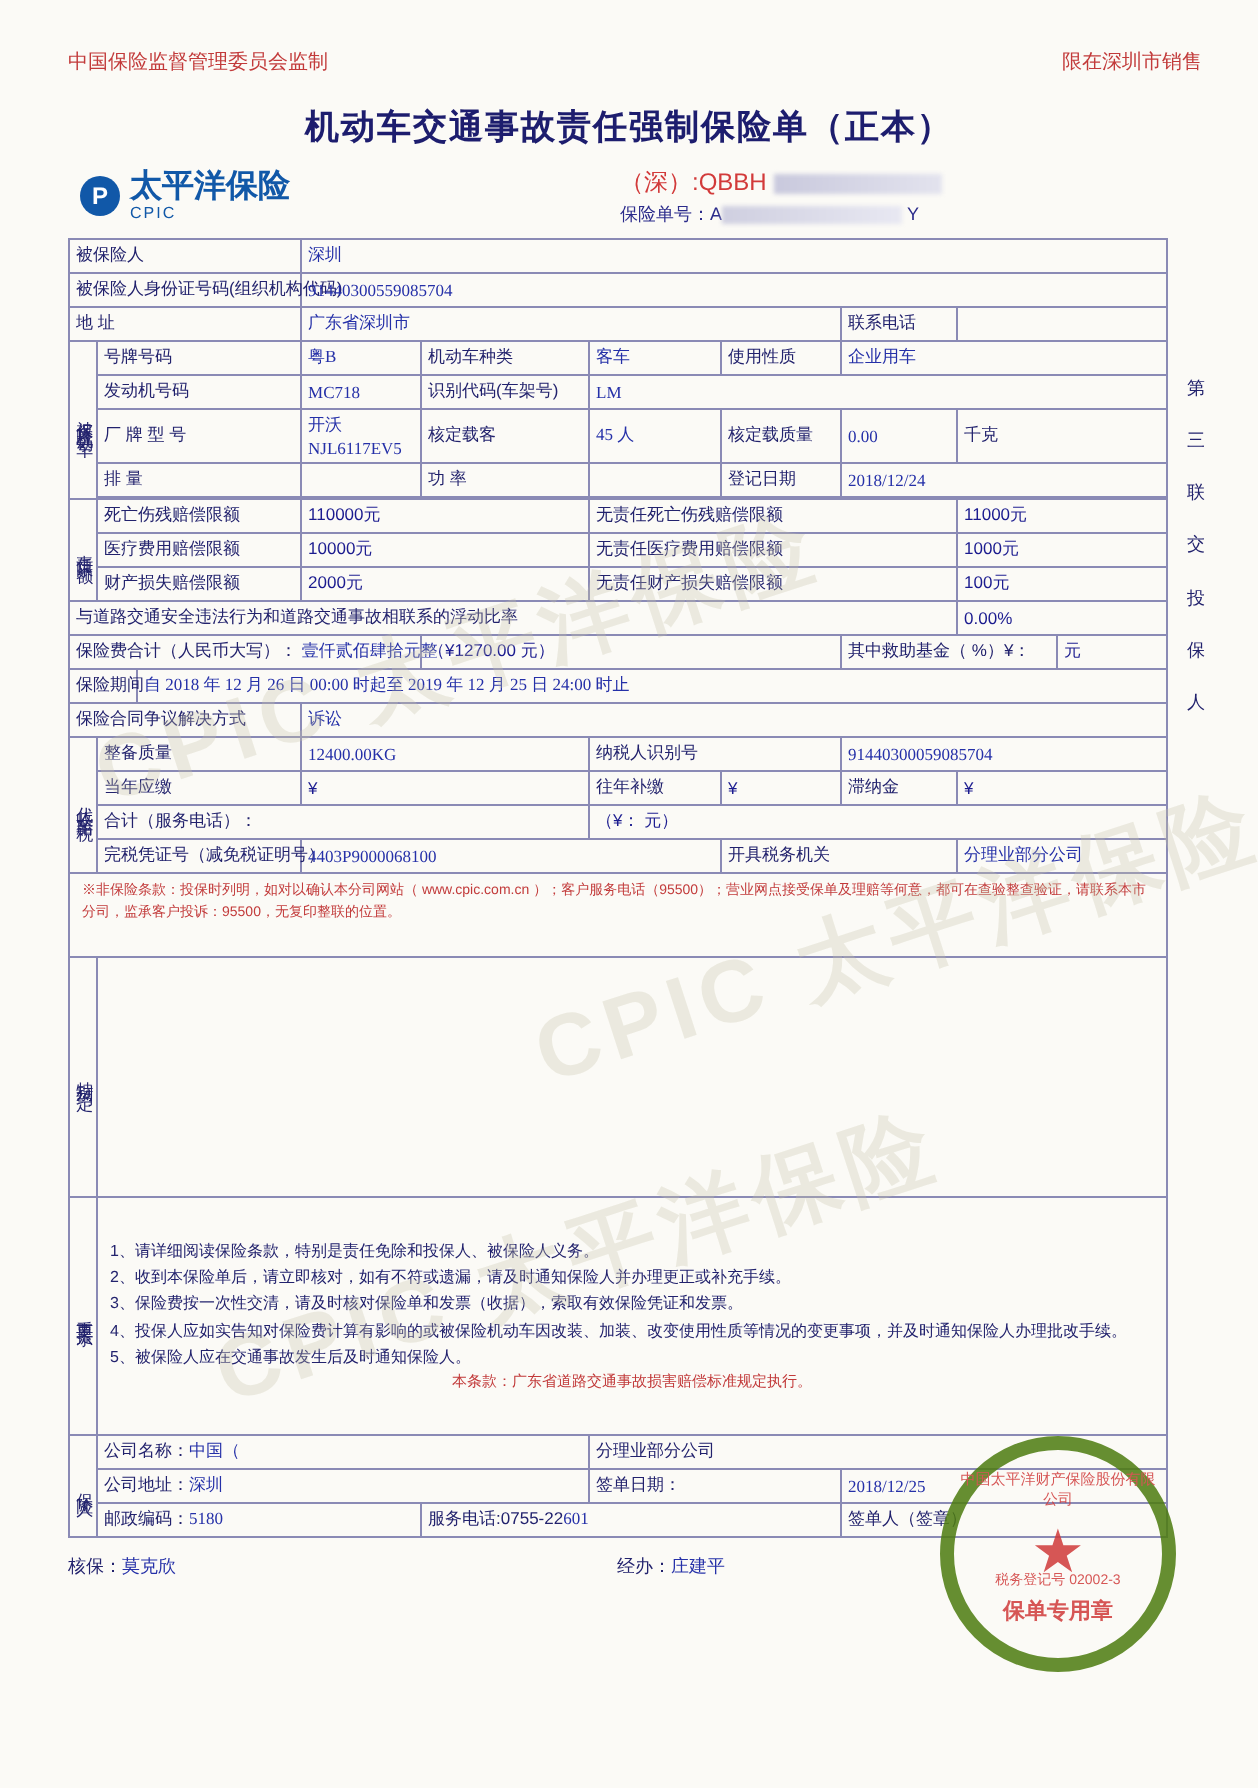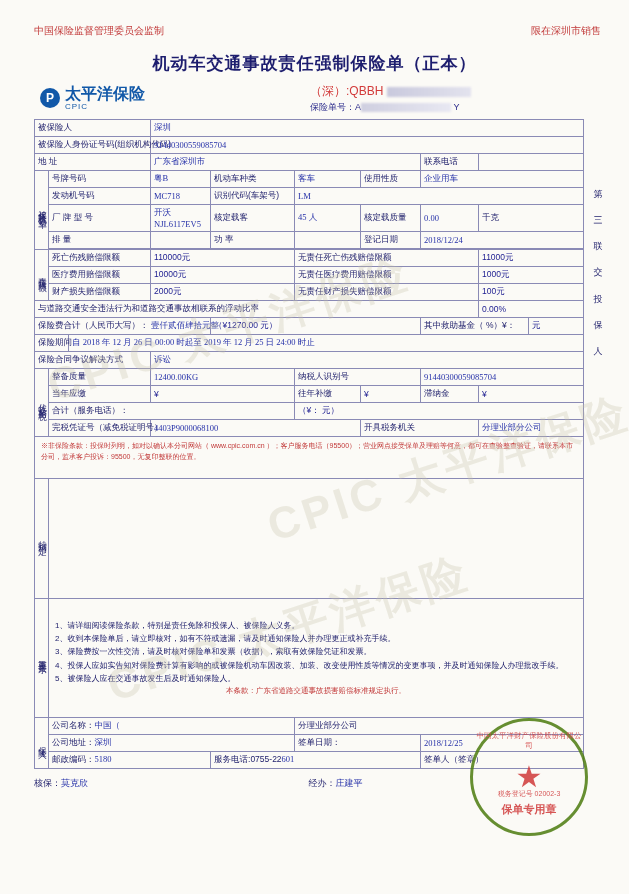--- a/index.html
+++ b/index.html
@@ -163,21 +163,21 @@
     line-height: 1.35;
     z-index: 6;
   }
   .right-strip div { margin-bottom: 14px; }
   .stamp {
     position: absolute;
     left: 470px;
     top: 718px;
     width: 118px;
     height: 118px;
-    border: 3px solid #4d7c0f;
+    border: 7px solid #4d7c0f;
     border-radius: 50%;
     z-index: 8;
     opacity: 0.85;
     display: flex;
     align-items: center;
     justify-content: center;
   }
   .stamp .star {
     color: #d03a3a;
     font-size: 30px;

